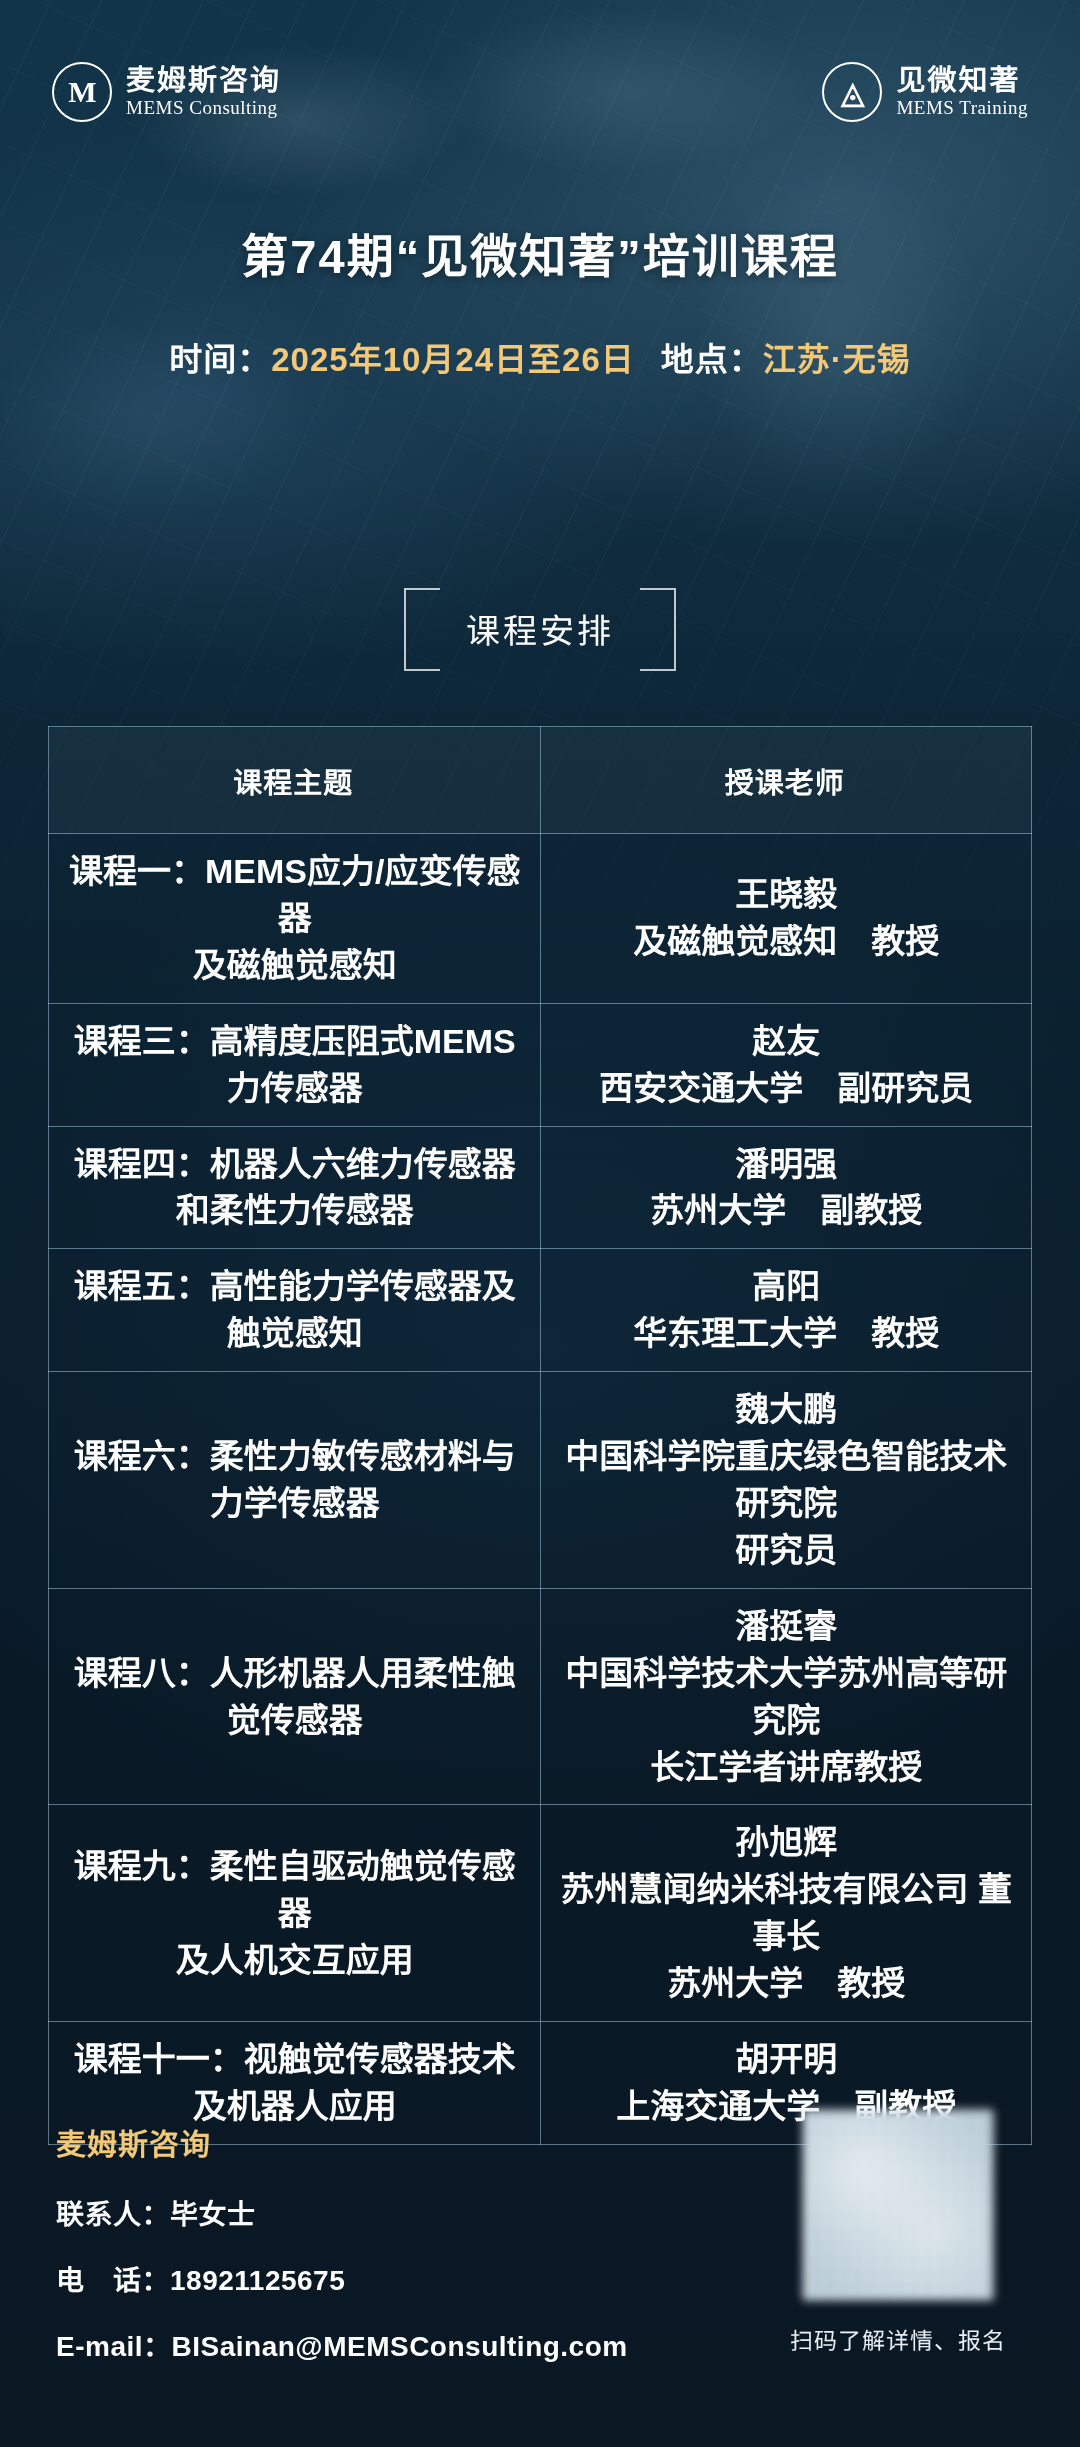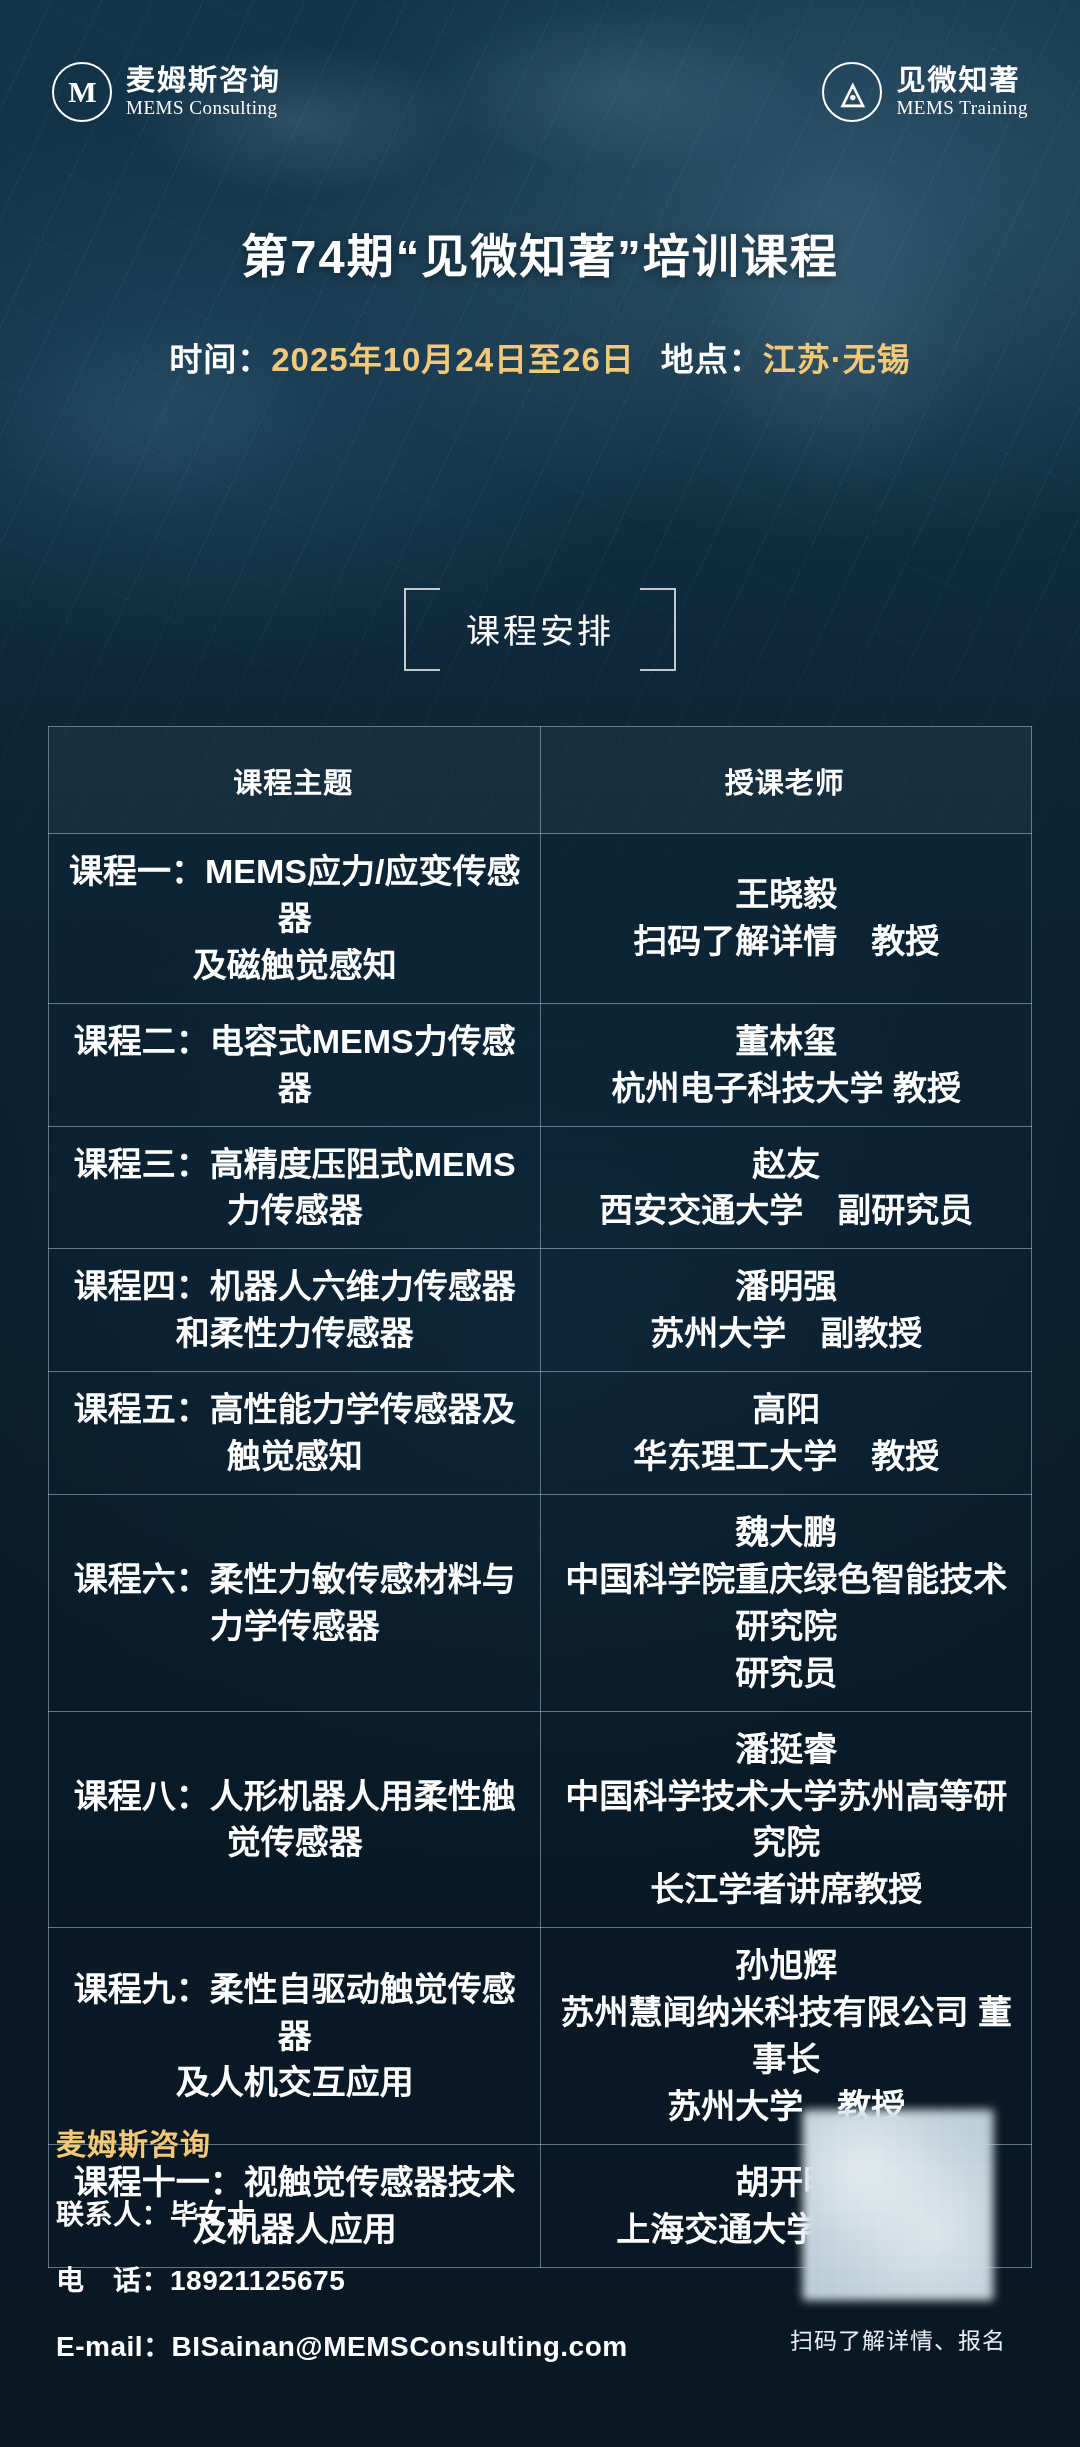--- a/index.html
+++ b/index.html
@@ -285,30 +285,21 @@
         </tr>
       </thead>
       <tbody id="schedule-body">
           <tr>
             <td class="topic">
               <span class="t-name">课程一：MEMS应力/应变传感器</span>
               <span class="t-name">及磁触觉感知</span>
             </td>
             <td class="teacher">
               <span class="t-name">王晓毅</span>
-              <span class="t-aff">扫码了解详情　教授</span>
-            </td>
-          </tr>
-          <tr>
-            <td class="topic">
-              <span class="t-name">课程二：电容式MEMS力传感器</span>
-            </td>
-            <td class="teacher">
-              <span class="t-name">董林玺</span>
-              <span class="t-aff">杭州电子科技大学 教授</span>
+              <span class="t-aff">及磁触觉感知　教授</span>
             </td>
           </tr>
           <tr>
             <td class="topic">
               <span class="t-name">课程三：高精度压阻式MEMS力传感器</span>
             </td>
             <td class="teacher">
               <span class="t-name">赵友</span>
               <span class="t-aff">西安交通大学　副研究员</span>
             </td>

